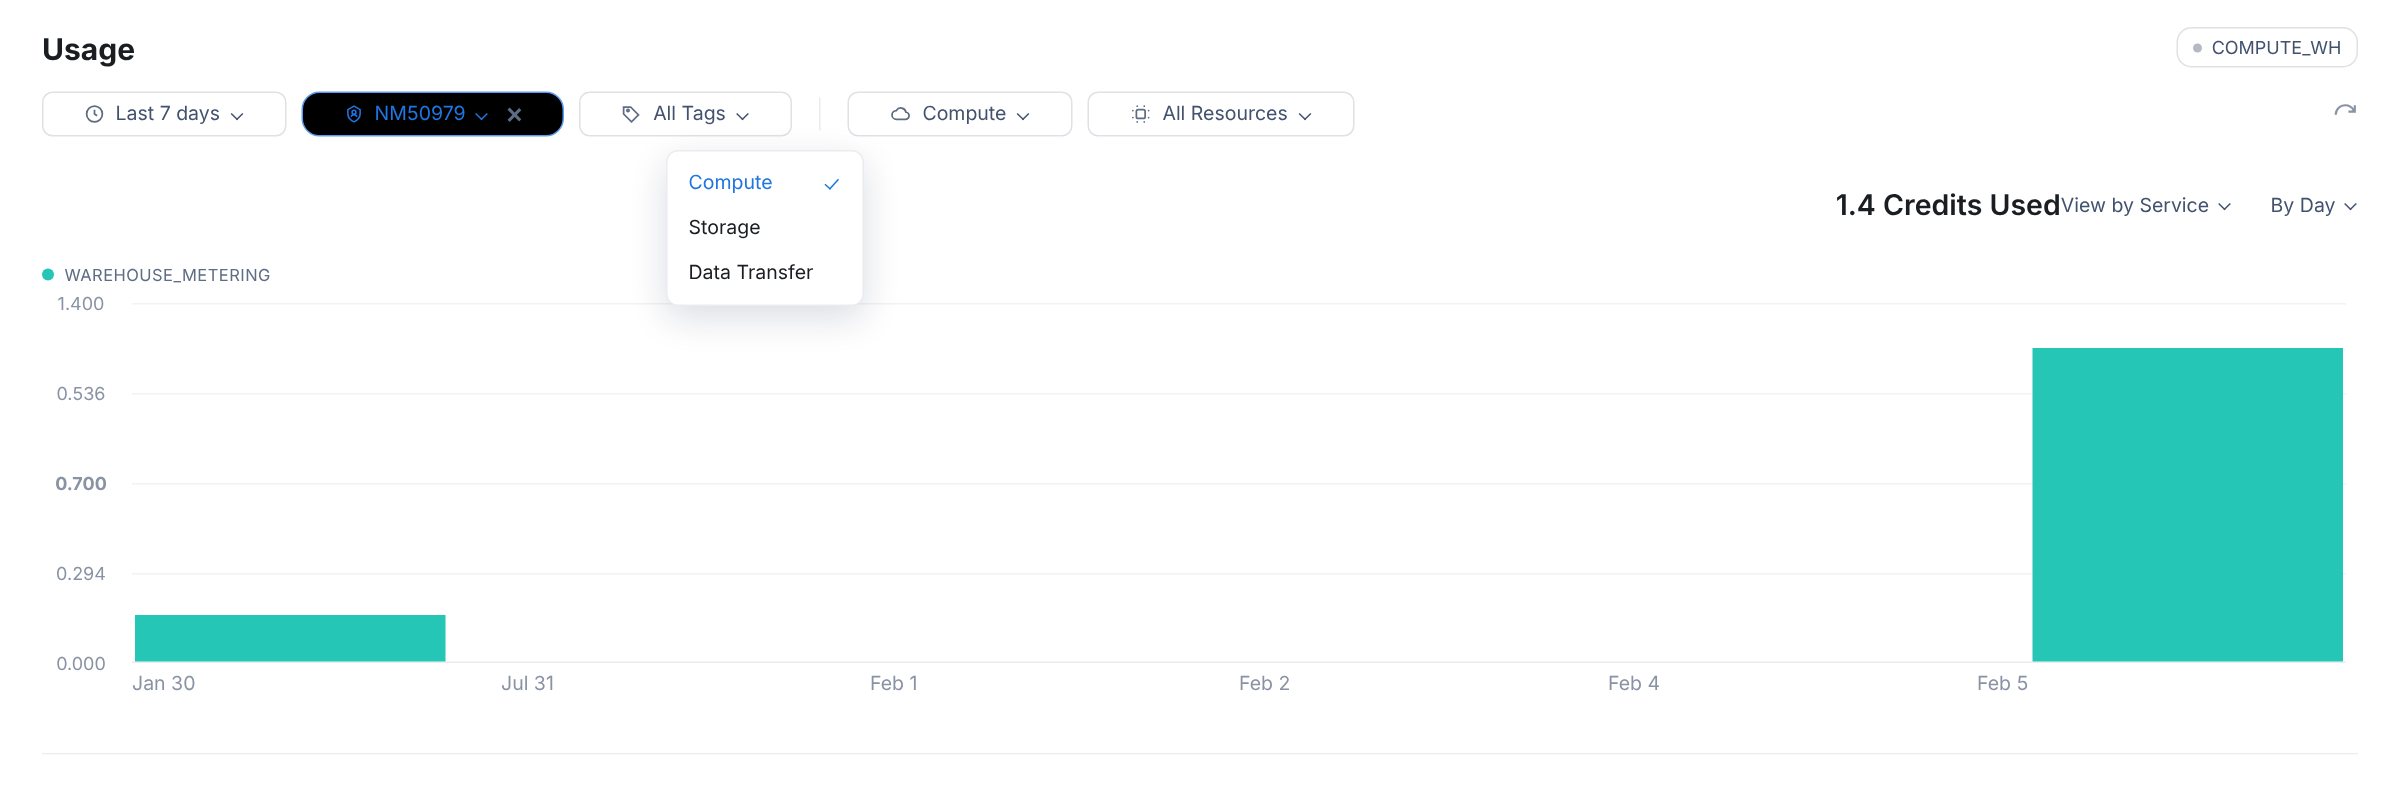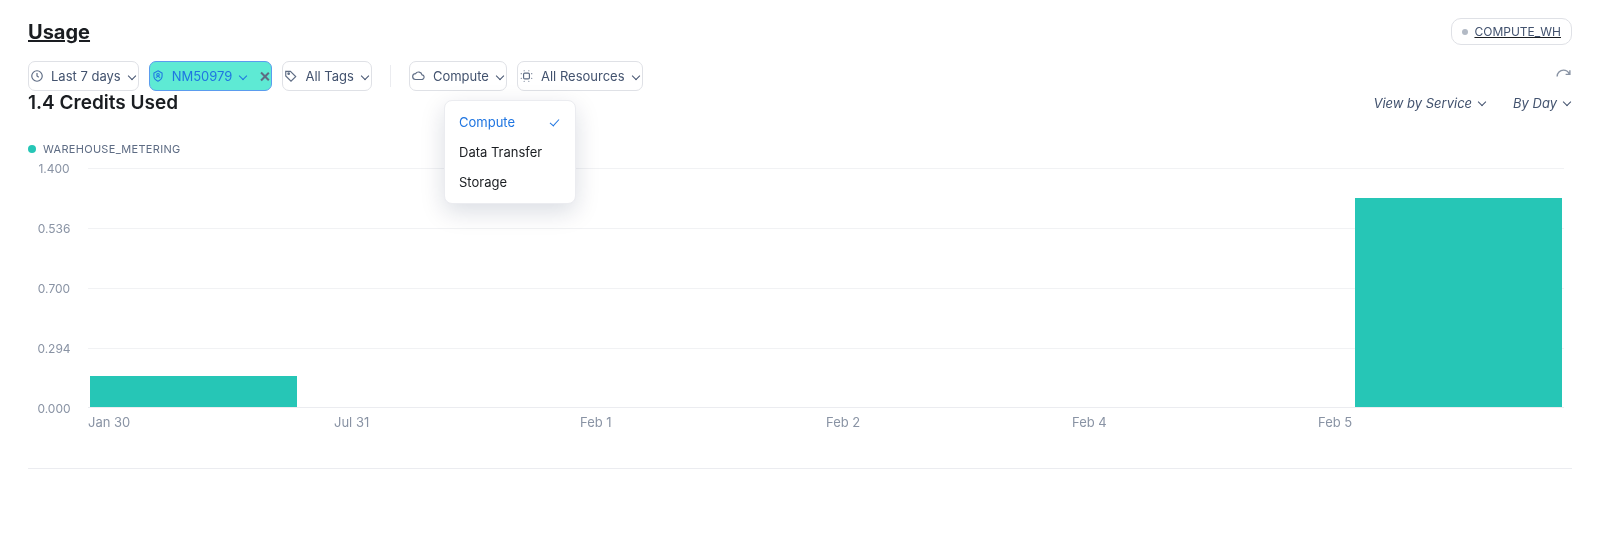--- a/index.html
+++ b/index.html
@@ -16,50 +16,51 @@
   *{box-sizing:border-box;}
   body{
     margin:0;
     font-family:Inter,"Helvetica Neue",Arial,sans-serif;
     font-size:13px;
     color:var(--text);
     background:#fff;
     padding:18px 28px 0 28px;
     width:1600px;
   }
-  .topbar{display:flex;align-items:center;justify-content:space-between;text-decoration:underline;}
+  .topbar{display:flex;align-items:flex-end;justify-content:space-between;}
   .title{font-size:20px;font-weight:700;}
   .badge{
     border:1px solid var(--border);
     border-radius:10px;
     padding:5px 10px;
     font-size:12px;
     color:#42526e;
     display:flex;align-items:center;gap:6px;
   }
   .dot{width:6px;height:6px;border-radius:50%;background:#b3bac5;}
   .filter-row{
     display:flex;align-items:center;gap:10px;
     margin-top:16px;
   }
   .chip{
     display:inline-flex;align-items:center;gap:7px;
     border:1px solid var(--border);
     background:#fff;
     border-radius:7px;
-    padding:6px 1px;
+    padding:6px 27px;
     font-size:13px;
     color:#42526e;
     cursor:pointer;
     white-space:nowrap;
   }
   .chip.active{
     border-color:var(--blue-border);
     color:var(--blue);
-    background:#5eead4;
+    background:#000000;
+    border-radius:12px;
   }
   .chev{width:9px;height:9px;display:inline-block;position:relative;}
   .chev::before{
     content:"";position:absolute;left:1px;top:1px;
     width:5px;height:5px;border-right:1.5px solid currentColor;
     border-bottom:1.5px solid currentColor;transform:rotate(45deg);
   }
   .x-icon{width:11px;height:11px;display:inline-block;position:relative;}
   .x-icon::before,.x-icon::after{
     content:"";position:absolute;left:5px;top:0;width:1.5px;height:11px;
@@ -85,25 +86,26 @@
     padding:7px 14px;font-size:13px;cursor:pointer;
   }
   .dd-item.selected{color:var(--blue);}
   .check{width:12px;height:10px;display:inline-block;position:relative;}
   .check::before{
     content:"";position:absolute;left:1px;top:2px;width:8px;height:4px;
     border-left:1.8px solid currentColor;border-bottom:1.8px solid currentColor;
     transform:rotate(-48deg);
   }
   .subhead{
-    display:flex;align-items:center;justify-content:space-between;
+    margin-top:34px;
+    display:flex;align-items:center;justify-content:flex-end;
   }
   .credits{font-size:19px;font-weight:600;}
   .view-controls{display:flex;gap:26px;align-items:center;color:#42526e;font-size:13px;}
-  .vc{display:flex;gap:6px;align-items:center;cursor:pointer;font-style:italic;}
+  .vc{display:flex;gap:6px;align-items:center;cursor:pointer;}
   .legend{
     margin-top:28px;
     display:flex;align-items:center;gap:7px;
     font-size:11px;color:#5e6c84;letter-spacing:.3px;
   }
   .legend-swatch{width:8px;height:8px;border-radius:50%;background:var(--teal);}
   .chart{position:relative;margin-top:12px;height:270px;}
   .plot-area{
     position:absolute;left:60px;right:8px;top:0;height:240px;
     border-bottom:1px solid var(--border-light);
@@ -204,24 +206,24 @@
       </svg>
   </div>
 </div>
 
 <div class="dropdown" id="dd">
     <div class="dd-item selected">
       <span>Compute</span>
       <span class="check"></span>
     </div>
     <div class="dd-item">
+      <span>Storage</span>
+    </div>
+    <div class="dd-item">
       <span>Data Transfer</span>
-    </div>
-    <div class="dd-item">
-      <span>Storage</span>
     </div>
   </div>
 
 <div class="subhead">
   <div class="credits">1.4 Credits Used</div>
   <div class="view-controls">
     <div class="vc">
       <span>View by Service</span>
       <span class="chev"></span>
     </div>
@@ -250,18 +252,18 @@
   <div class="xticks" id="xticks">
       <div class="xtick">Jan 30</div>
       <div class="xtick">Jul 31</div>
       <div class="xtick">Feb 1</div>
       <div class="xtick">Feb 2</div>
       <div class="xtick">Feb 4</div>
       <div class="xtick">Feb 5</div>
     </div>
 <div class="ytick" style="top: 240px; transform: translateY(-50%); position: absolute; left: 0px;">0.000</div>
     <div class="ytick" style="top: 180px; position: absolute; left: 0px; transform: translateY(-50%);">0.294</div>
-    <div class="ytick" style="top: 120px; position: absolute; left: 0px; transform: translateY(-50%);">0.700</div>
+    <div class="ytick" style="top: 120px; position: absolute; left: 0px; transform: translateY(-50%); font-weight: bold;">0.700</div>
     <div class="ytick" style="top: 60px; position: absolute; left: 0px; transform: translateY(-50%);">0.536</div>
     <div class="ytick" style="top: 0px; position: absolute; left: 0px; transform: translateY(-50%);">1.400</div>
   </div>
 
 <div class="bottom-rule"></div>
 
 </body></html>

